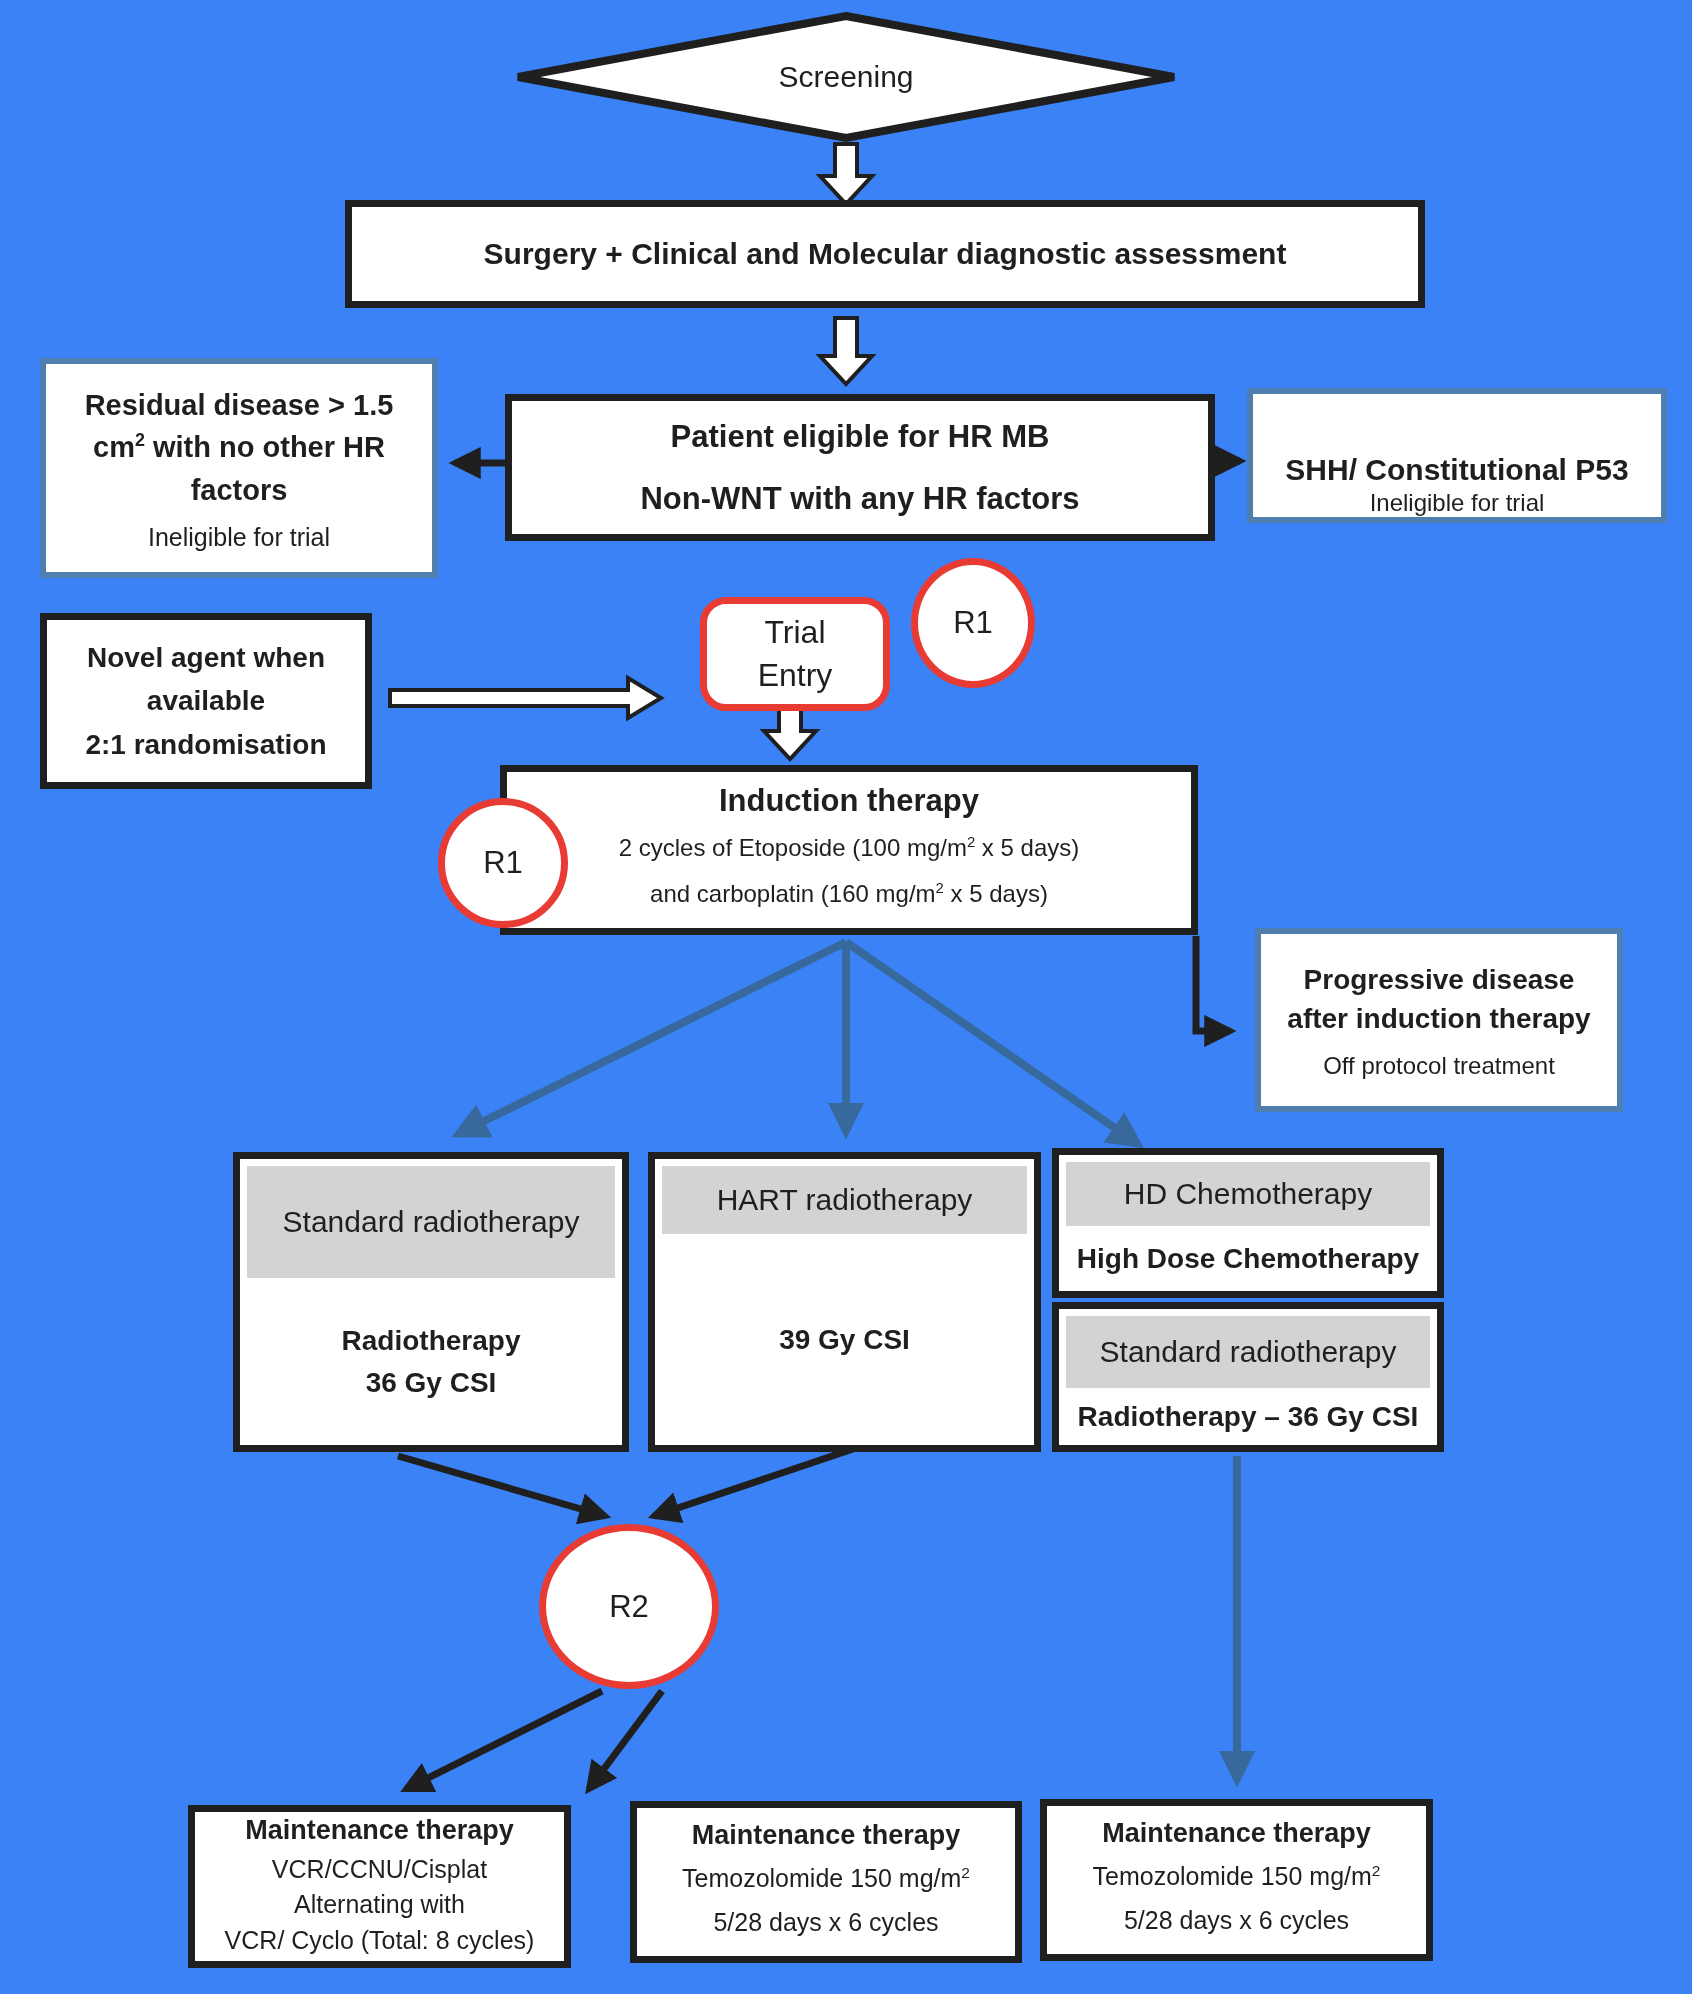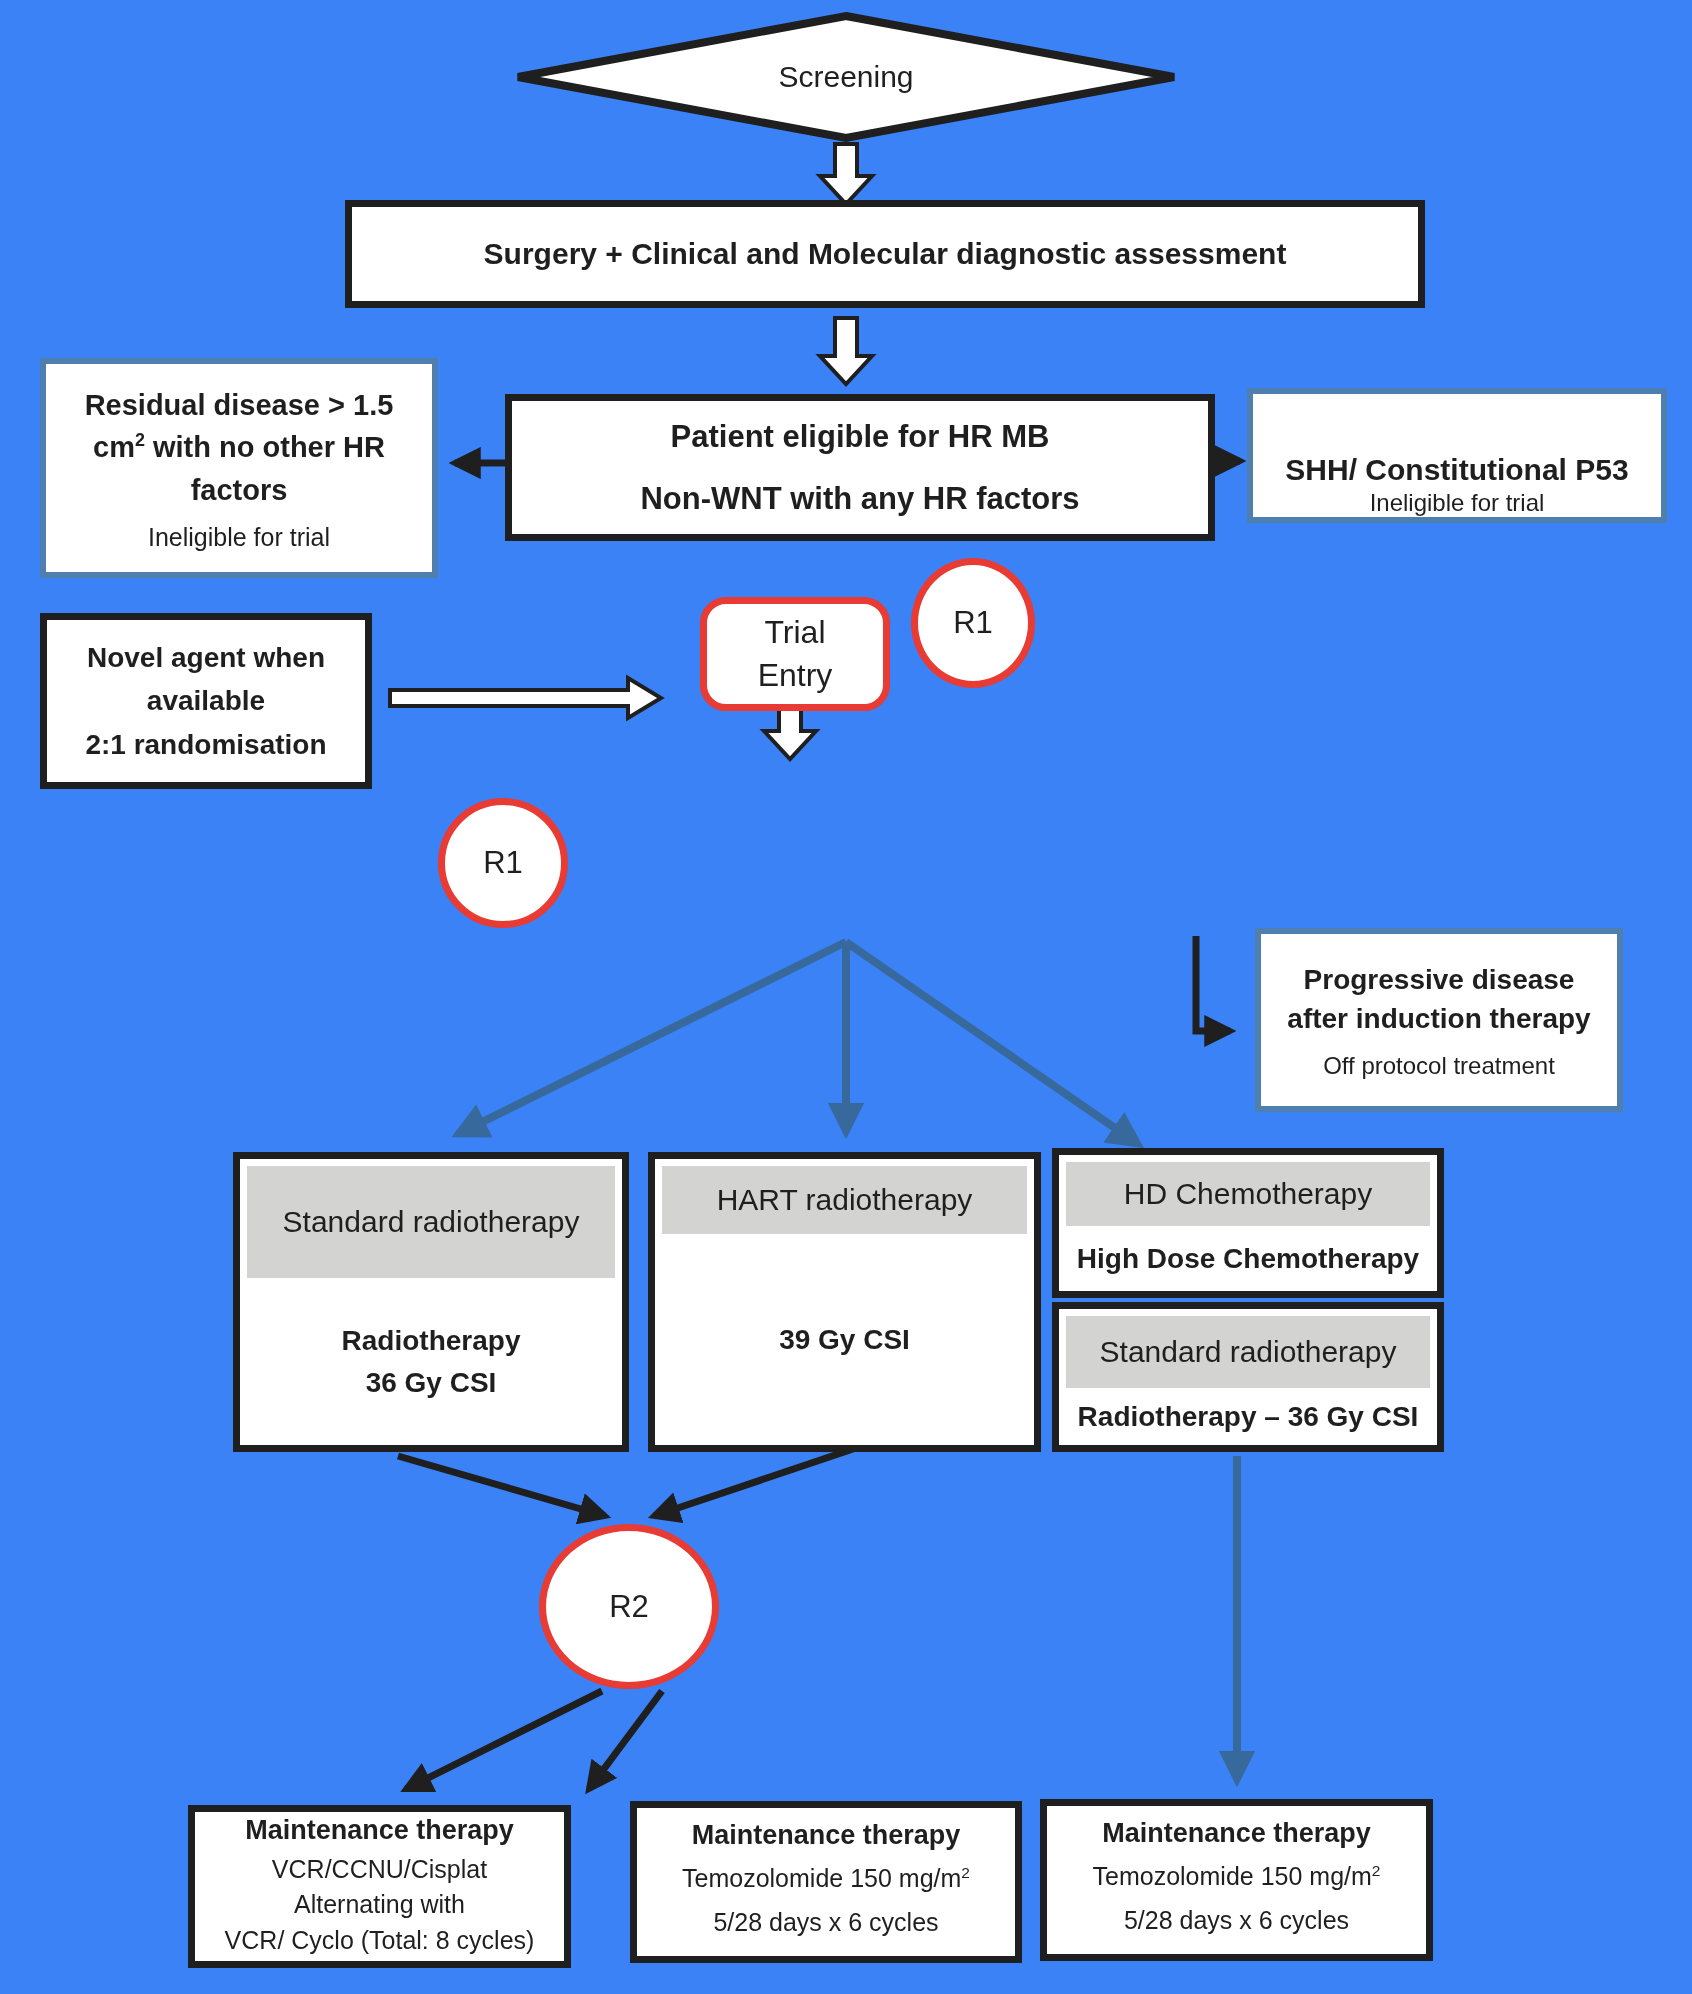--- a/index.html
+++ b/index.html
@@ -143,20 +143,25 @@
   <div class="circle r1a">
     <span>R1</span>
   </div>
 
   <div class="box novel-box bold">
     <div>Novel agent when</div>
     <div>available</div>
     <div>2:1 randomisation</div>
   </div>
 
+  <div class="box induction-box">
+    <div class="title bold">Induction therapy</div>
+    <div class="detail"><span>2 cycles of Etoposide (100 mg/m</span><sup>2</sup><span> x 5 days)</span></div>
+    <div class="detail"><span>and carboplatin (160 mg/m</span><sup>2</sup><span> x 5 days)</span></div>
+  </div>
 
   <div class="circle r1b">
     <span>R1</span>
   </div>
 
   <div class="box blue-box progressive-box">
     <div class="title bold">Progressive disease after induction therapy</div>
     <div class="note">Off protocol treatment</div>
   </div>
 

